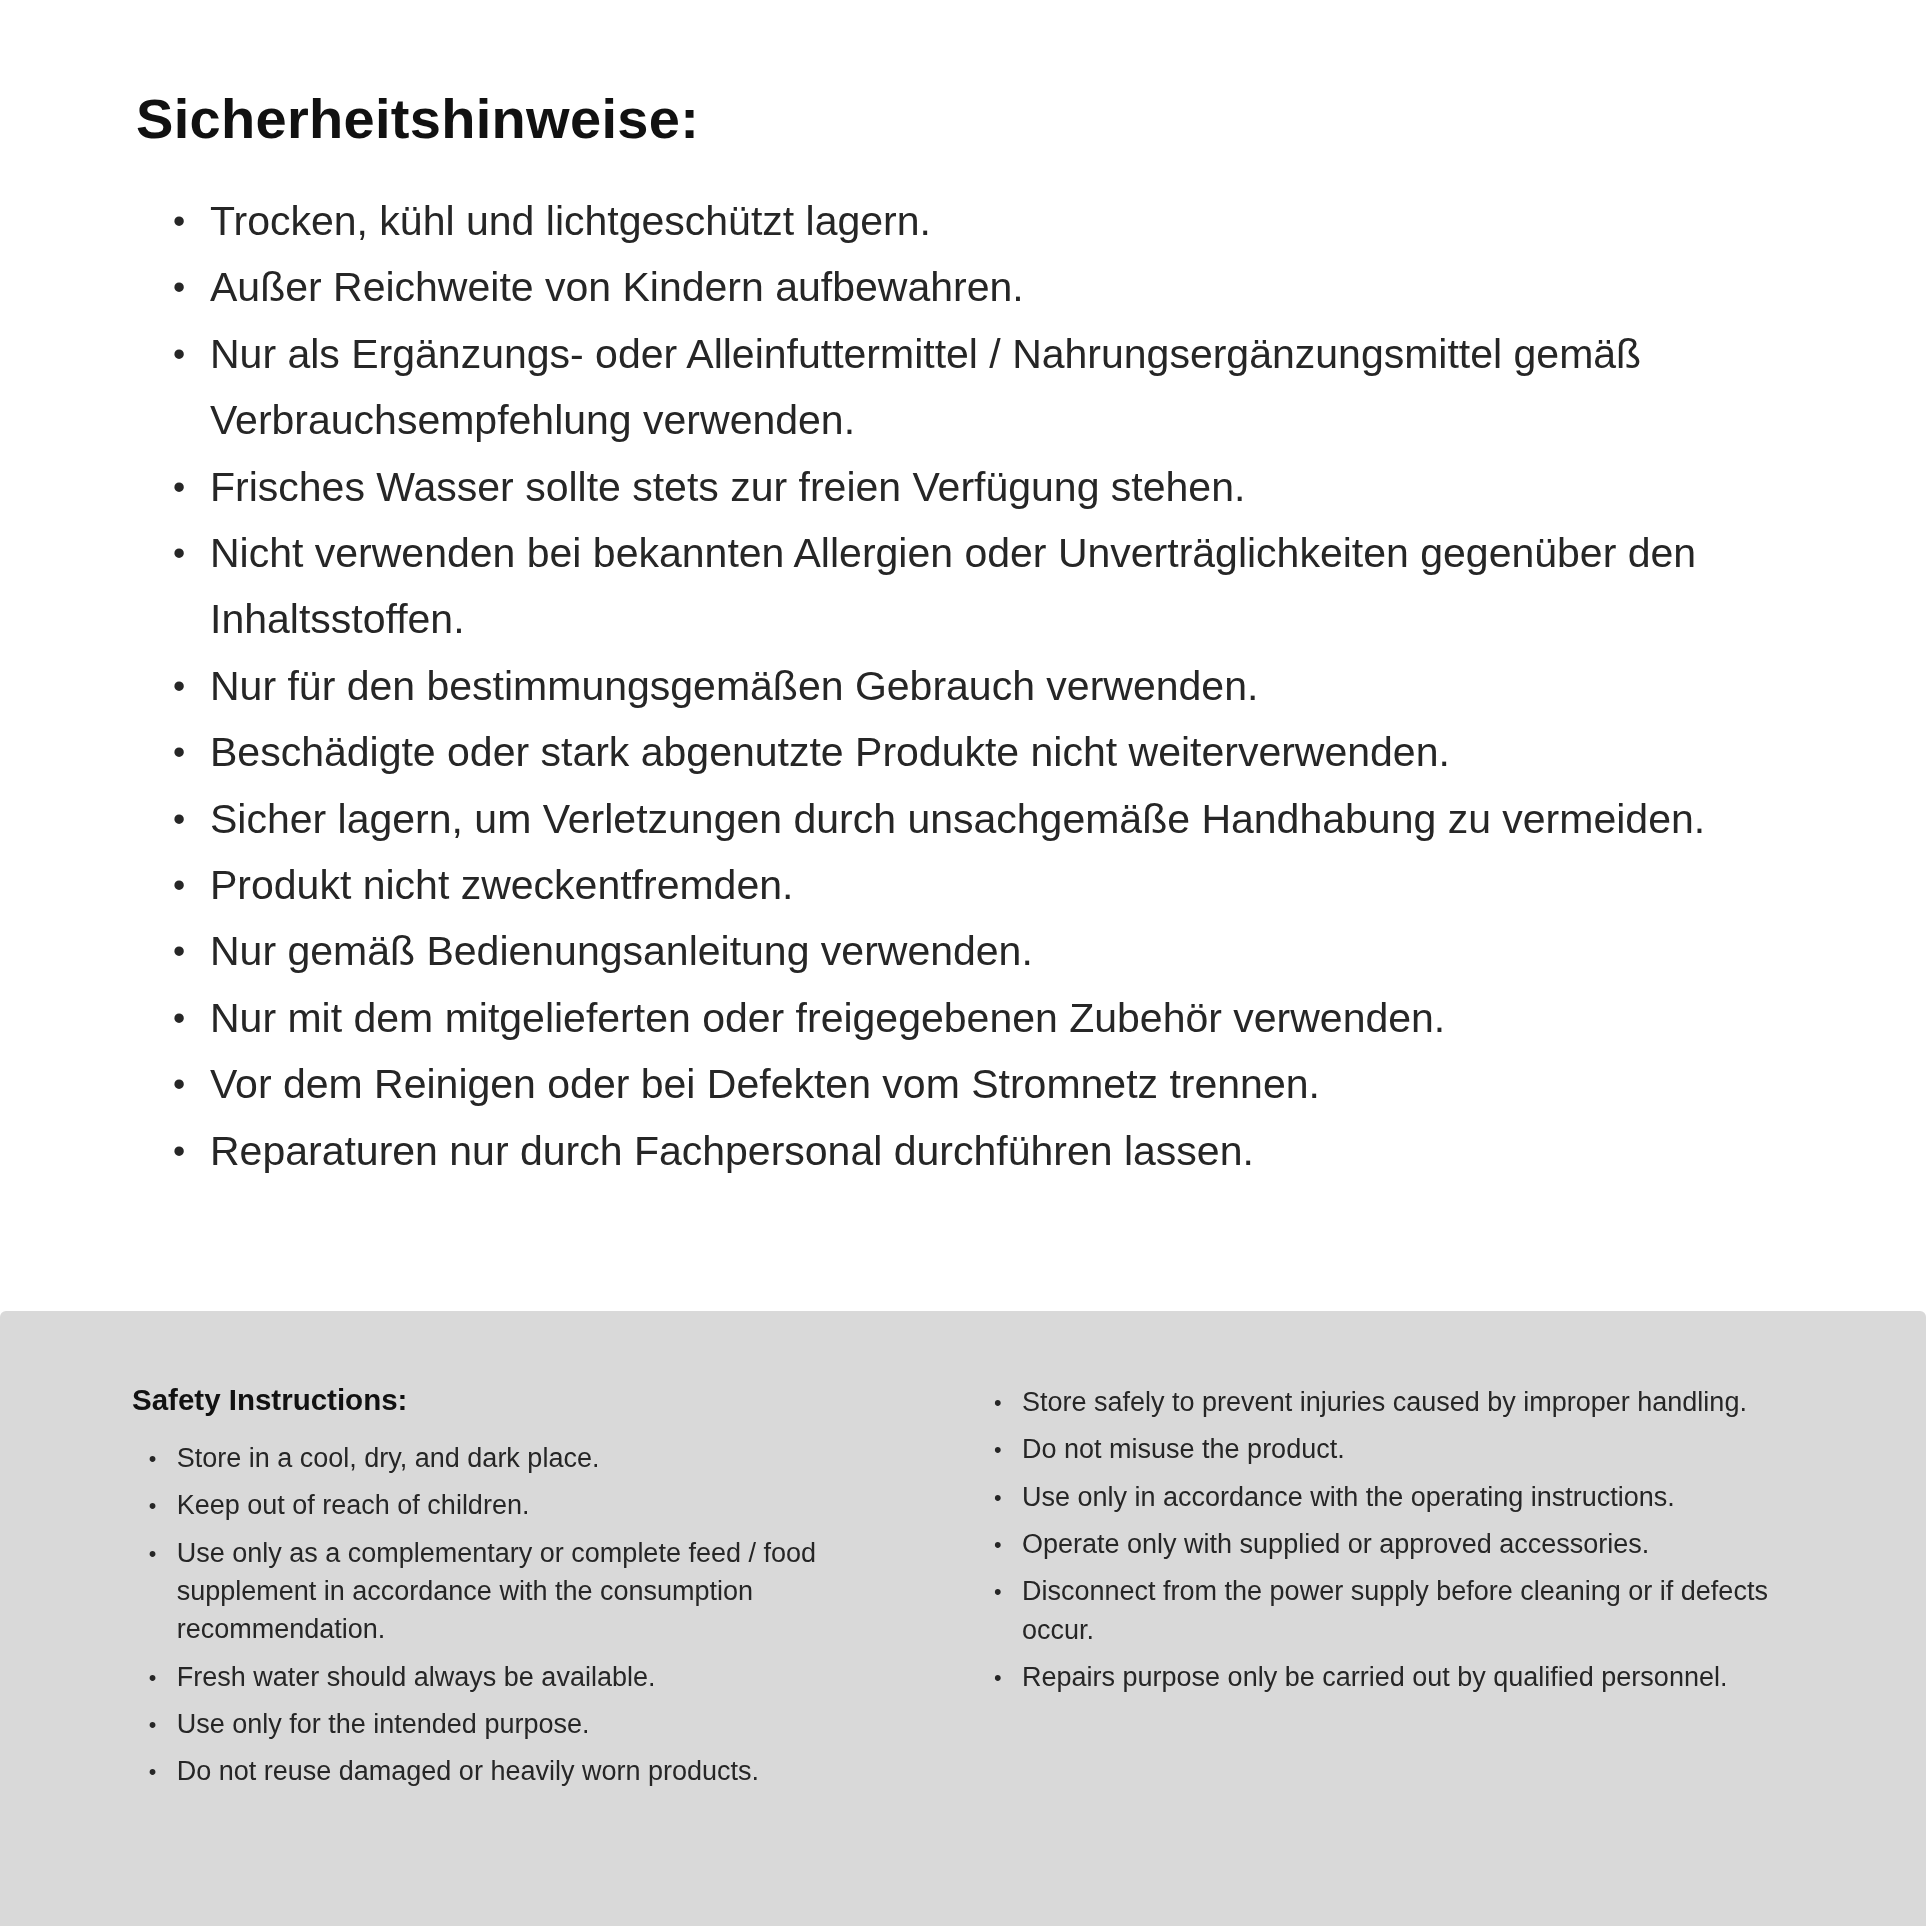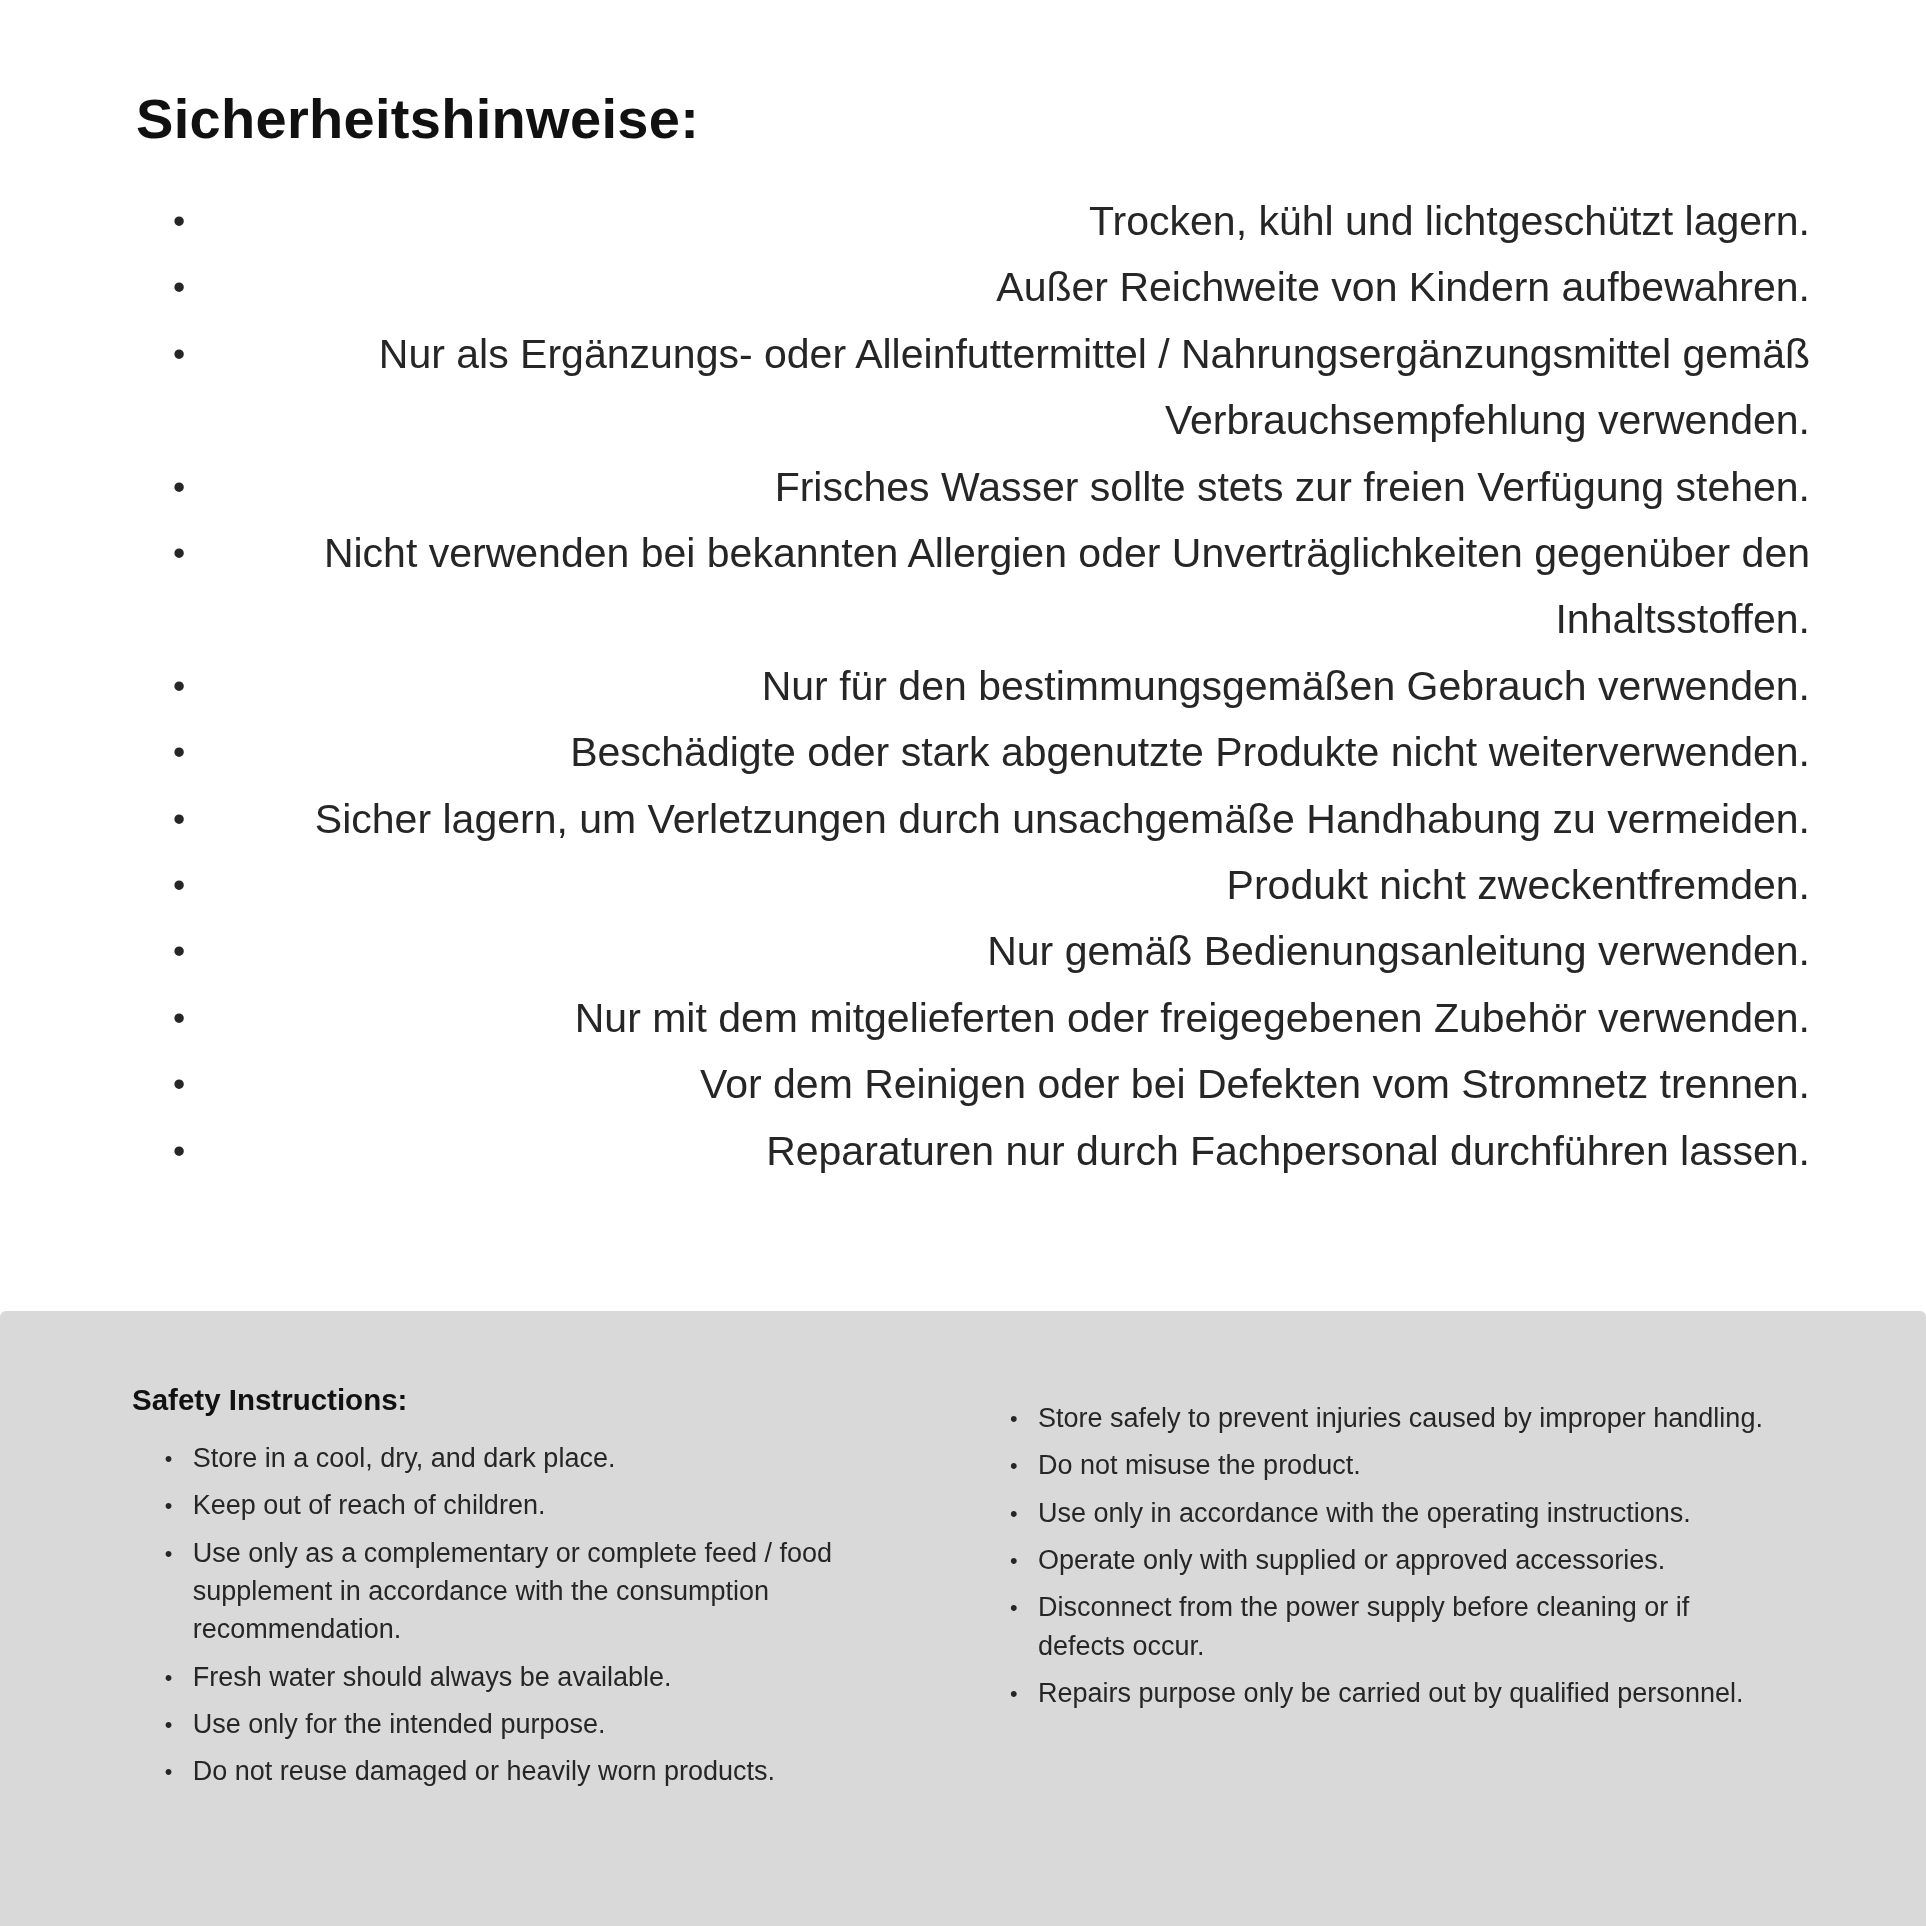--- a/index.html
+++ b/index.html
@@ -31,21 +31,20 @@
     letter-spacing: 0.3px;
   }
   .german-list {
     list-style: none;
     margin: 0;
     padding: 0 0 0 37px;
     font-size: 41px;
     line-height: 1.62;
     color: #262626;
     max-width: 1682px;
-    text-align: right;
   }
   .german-list li {
     position: relative;
     padding-left: 37px;
     margin: 0;
   }
   .german-list li::before {
     content: "\2022";
     position: absolute;
     left: 0;
@@ -70,21 +69,21 @@
     min-width: 0;
   }
   .english-title {
     font-size: 29.5px;
     font-weight: 700;
     color: #111111;
     margin: 0 0 22px 0;
   }
   .english-list {
     list-style: none;
-    margin: 16px;
+    margin: 0;
     padding: 0 0 0 16.7px;
     font-size: 27px;
     line-height: 1.42;
     color: #262626;
   }
   .english-list li {
     position: relative;
     padding-left: 28px;
     margin: 0 0 9px 0;
   }

